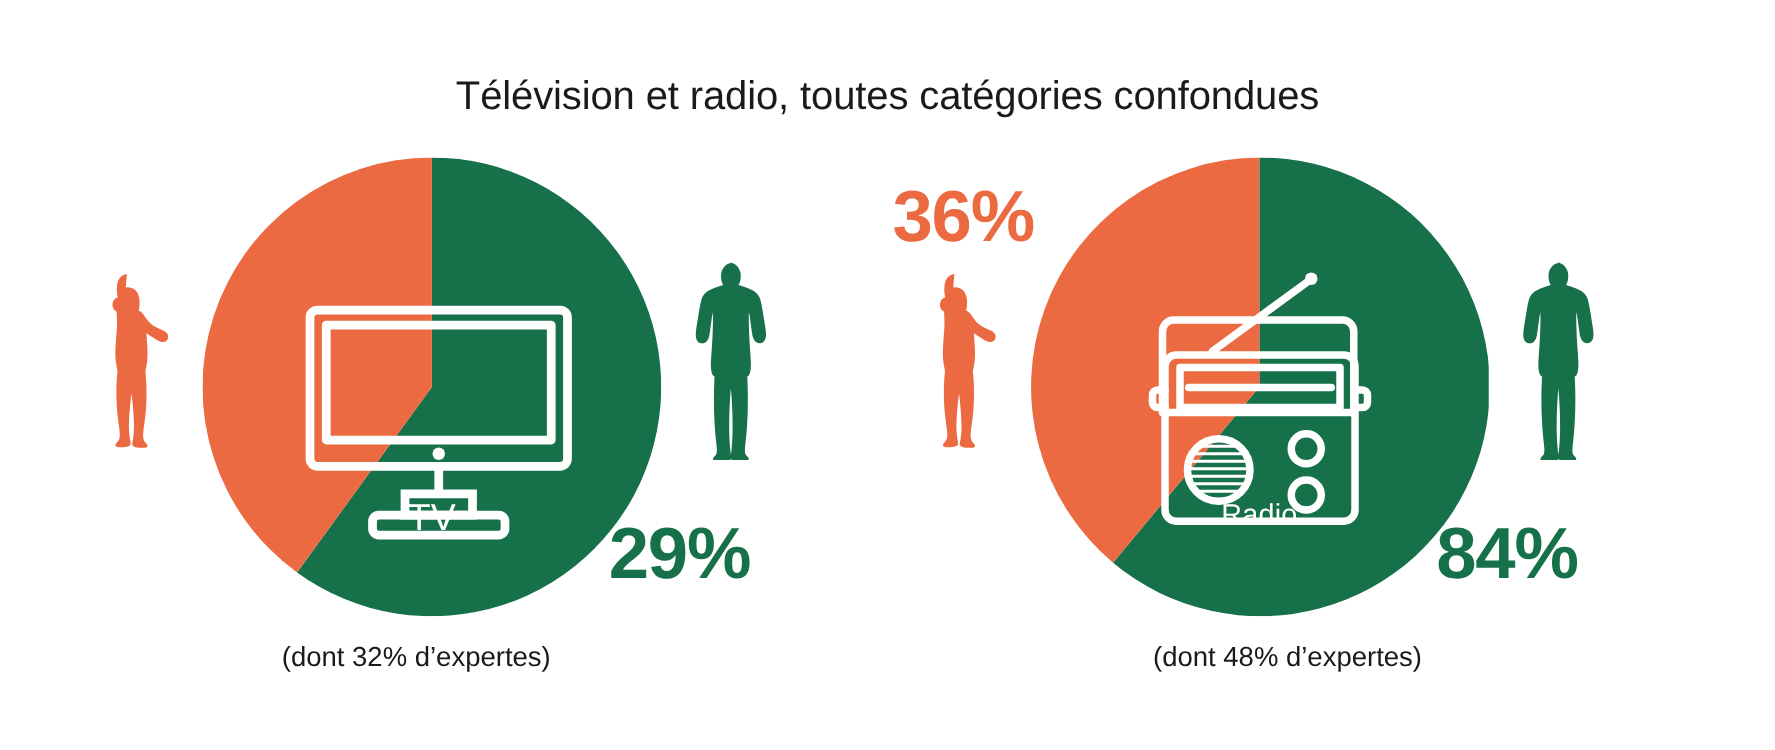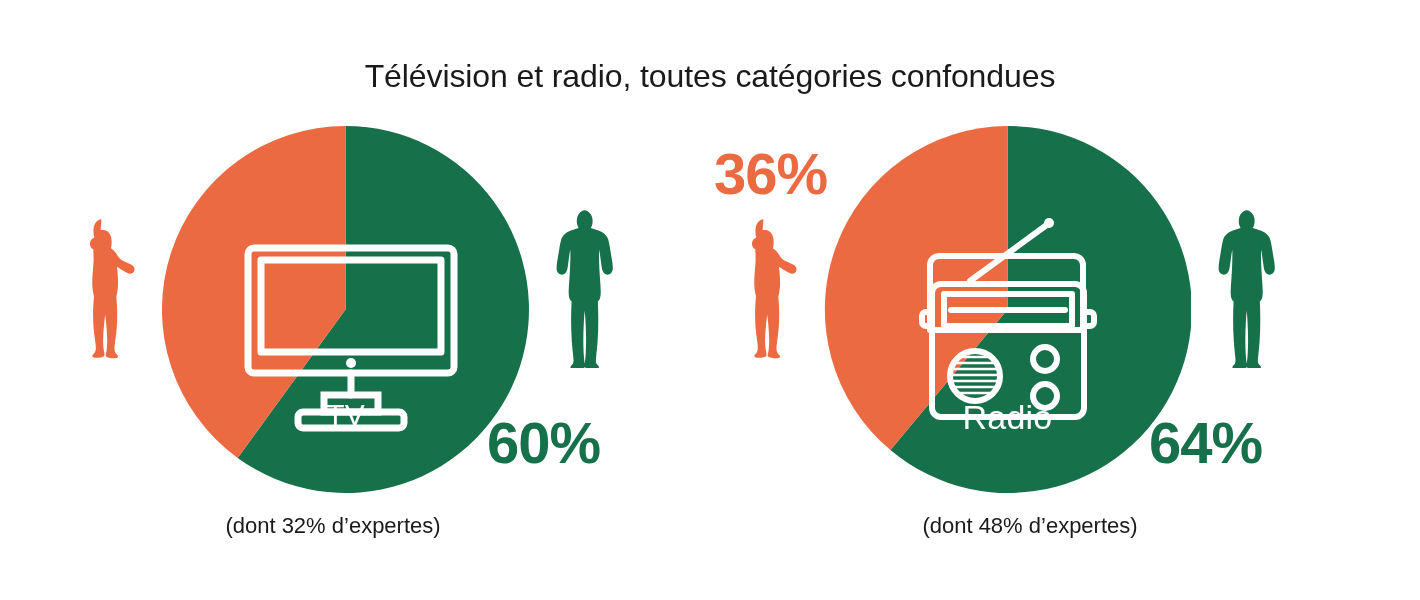--- a/index.html
+++ b/index.html
@@ -97,21 +97,21 @@
     position: absolute;
     left: 0;
     width: 367px;
     top: 272px;
     text-align: center;
     font-size: 30px;
     font-weight: 400;
     color: #ffffff;
     letter-spacing: 0.2px;
   }
-  .media-label.radio { top: 272px; font-size: 34px; }
+  .media-label.radio { top: 272px; font-size: 23px; }
 
   
   .caption {
     position: absolute;
     left: 0;
     width: 710px;
     top: 513px;
     text-align: center;
     font-size: 22px;
     font-weight: 400;
@@ -160,21 +160,21 @@
 
       <div class="media-label">TV</div>
     </div>
 
     <div class="sil sil-male">
       <svg viewBox="0 0 60 160" xmlns="http://www.w3.org/2000/svg">
         <path fill="#16704A" d="M30.4 2.1c-4.6 0-8.3 3.3-9.3 7.9-0.5 2.3-0.4 4.8 0.2 7 0.3 1.1 0.7 2.1 1.3 3-2.6 0.8-5.2 1.6-7.7 2.6-2.3 0.9-4.5 2-6.3 3.6-1.7 1.5-2.9 3.4-3.5 5.6-0.8 2.9-1.3 5.9-1.8 8.9-0.7 4.3-1.4 8.6-2.1 12.9-0.3 2-0.6 4.1-0.6 6.1 0 1.5 0.2 3.1 0.9 4.4 0.6 1.2 1.7 2.1 3 2.4 1.3 0.3 2.7 0.1 3.8-0.6 1.1-0.7 1.9-1.8 2.4-3 0.6-1.4 0.9-3 1.1-4.5 0.6-4.1 1.1-8.3 1.7-12.4 0.2-1.4 0.4-2.9 0.8-4.3 0.1 3.6 0.1 7.2 0 10.8-0.1 5.7-0.4 11.4-0.8 17.1-0.3 4.4-0.7 8.8-0.8 13.2-0.1 2.2 0 4.5 0.5 6.7 0.2 0.9 0.5 1.8 1 2.6 0.3 0.5 0.8 1 1.4 1.2-0.3 6-0.5 12-0.5 18 0 7.3 0.2 14.6 0.7 21.9 0.3 4.4 0.7 8.7 1.2 13.1 0.2 1.8 0.4 3.6 0.5 5.4 0 0.9 0 1.8-0.2 2.7-0.2 0.8-0.5 1.5-1 2.1-0.5 0.6-1.2 1.1-1.6 1.8-0.3 0.5-0.4 1.1-0.1 1.6 0.3 0.5 0.9 0.7 1.5 0.8 2.1 0.3 4.3 0.3 6.4 0.2 1.7-0.1 3.5-0.3 5-0.9 0.6-0.2 1.2-0.6 1.4-1.2 0.2-0.6 0.1-1.2 0-1.8-0.3-2.1-0.6-4.2-0.8-6.3-0.4-4-0.6-8.1-0.7-12.2-0.2-7.7 0-15.5 0.4-23.2 0.2-4.2 0.5-8.5 0.9-12.7 0.4 4.2 0.7 8.5 0.9 12.7 0.4 7.7 0.6 15.5 0.4 23.2-0.1 4.1-0.3 8.2-0.7 12.2-0.2 2.1-0.5 4.2-0.8 6.3-0.1 0.6-0.2 1.2 0 1.8 0.2 0.6 0.8 1 1.4 1.2 1.5 0.6 3.3 0.8 5 0.9 2.1 0.1 4.3 0.1 6.4-0.2 0.6-0.1 1.2-0.3 1.5-0.8 0.3-0.5 0.2-1.1-0.1-1.6-0.4-0.7-1.1-1.2-1.6-1.8-0.5-0.6-0.8-1.3-1-2.1-0.2-0.9-0.2-1.8-0.2-2.7 0.1-1.8 0.3-3.6 0.5-5.4 0.5-4.4 0.9-8.7 1.2-13.1 0.5-7.3 0.7-14.6 0.7-21.9 0-6-0.2-12-0.5-18 0.6-0.2 1.1-0.7 1.4-1.2 0.5-0.8 0.8-1.7 1-2.6 0.5-2.2 0.6-4.5 0.5-6.7-0.1-4.4-0.5-8.8-0.8-13.2-0.4-5.7-0.7-11.4-0.8-17.1-0.1-3.6-0.1-7.2 0-10.8 0.4 1.4 0.6 2.9 0.8 4.3 0.6 4.1 1.1 8.3 1.7 12.4 0.2 1.5 0.5 3.1 1.1 4.5 0.5 1.2 1.3 2.3 2.4 3 1.1 0.7 2.5 0.9 3.8 0.6 1.3-0.3 2.4-1.2 3-2.4 0.7-1.3 0.9-2.9 0.9-4.4 0-2-0.3-4.1-0.6-6.1-0.7-4.3-1.4-8.6-2.1-12.9-0.5-3-1-6-1.8-8.9-0.6-2.2-1.8-4.1-3.5-5.6-1.8-1.6-4-2.7-6.3-3.6-2.5-1-5.1-1.8-7.7-2.6 0.6-0.9 1-1.9 1.3-3 0.6-2.2 0.7-4.7 0.2-7-1-4.6-4.7-7.9-9.3-7.9z"></path>
       </svg>
     </div>
 
-    <div class="pct pct-right">60%</div>
+    <div class="pct pct-right">29%</div>
 
     <div class="caption tv">(dont 32% d’expertes)</div>
   </div>
 
   <div class="panel panel-radio">
 
     <div class="pct pct-left">36%</div>
 
     <div class="sil sil-female">
       <svg viewBox="0 0 62 148" xmlns="http://www.w3.org/2000/svg">
@@ -233,18 +233,18 @@
 
       <div class="media-label radio">Radio</div>
     </div>
 
     <div class="sil sil-male">
       <svg viewBox="0 0 60 160" xmlns="http://www.w3.org/2000/svg">
         <path fill="#16704A" d="M30.4 2.1c-4.6 0-8.3 3.3-9.3 7.9-0.5 2.3-0.4 4.8 0.2 7 0.3 1.1 0.7 2.1 1.3 3-2.6 0.8-5.2 1.6-7.7 2.6-2.3 0.9-4.5 2-6.3 3.6-1.7 1.5-2.9 3.4-3.5 5.6-0.8 2.9-1.3 5.9-1.8 8.9-0.7 4.3-1.4 8.6-2.1 12.9-0.3 2-0.6 4.1-0.6 6.1 0 1.5 0.2 3.1 0.9 4.4 0.6 1.2 1.7 2.1 3 2.4 1.3 0.3 2.7 0.1 3.8-0.6 1.1-0.7 1.9-1.8 2.4-3 0.6-1.4 0.9-3 1.1-4.5 0.6-4.1 1.1-8.3 1.7-12.4 0.2-1.4 0.4-2.9 0.8-4.3 0.1 3.6 0.1 7.2 0 10.8-0.1 5.7-0.4 11.4-0.8 17.1-0.3 4.4-0.7 8.8-0.8 13.2-0.1 2.2 0 4.5 0.5 6.7 0.2 0.9 0.5 1.8 1 2.6 0.3 0.5 0.8 1 1.4 1.2-0.3 6-0.5 12-0.5 18 0 7.3 0.2 14.6 0.7 21.9 0.3 4.4 0.7 8.7 1.2 13.1 0.2 1.8 0.4 3.6 0.5 5.4 0 0.9 0 1.8-0.2 2.7-0.2 0.8-0.5 1.5-1 2.1-0.5 0.6-1.2 1.1-1.6 1.8-0.3 0.5-0.4 1.1-0.1 1.6 0.3 0.5 0.9 0.7 1.5 0.8 2.1 0.3 4.3 0.3 6.4 0.2 1.7-0.1 3.5-0.3 5-0.9 0.6-0.2 1.2-0.6 1.4-1.2 0.2-0.6 0.1-1.2 0-1.8-0.3-2.1-0.6-4.2-0.8-6.3-0.4-4-0.6-8.1-0.7-12.2-0.2-7.7 0-15.5 0.4-23.2 0.2-4.2 0.5-8.5 0.9-12.7 0.4 4.2 0.7 8.5 0.9 12.7 0.4 7.7 0.6 15.5 0.4 23.2-0.1 4.1-0.3 8.2-0.7 12.2-0.2 2.1-0.5 4.2-0.8 6.3-0.1 0.6-0.2 1.2 0 1.8 0.2 0.6 0.8 1 1.4 1.2 1.5 0.6 3.3 0.8 5 0.9 2.1 0.1 4.3 0.1 6.4-0.2 0.6-0.1 1.2-0.3 1.5-0.8 0.3-0.5 0.2-1.1-0.1-1.6-0.4-0.7-1.1-1.2-1.6-1.8-0.5-0.6-0.8-1.3-1-2.1-0.2-0.9-0.2-1.8-0.2-2.7 0.1-1.8 0.3-3.6 0.5-5.4 0.5-4.4 0.9-8.7 1.2-13.1 0.5-7.3 0.7-14.6 0.7-21.9 0-6-0.2-12-0.5-18 0.6-0.2 1.1-0.7 1.4-1.2 0.5-0.8 0.8-1.7 1-2.6 0.5-2.2 0.6-4.5 0.5-6.7-0.1-4.4-0.5-8.8-0.8-13.2-0.4-5.7-0.7-11.4-0.8-17.1-0.1-3.6-0.1-7.2 0-10.8 0.4 1.4 0.6 2.9 0.8 4.3 0.6 4.1 1.1 8.3 1.7 12.4 0.2 1.5 0.5 3.1 1.1 4.5 0.5 1.2 1.3 2.3 2.4 3 1.1 0.7 2.5 0.9 3.8 0.6 1.3-0.3 2.4-1.2 3-2.4 0.7-1.3 0.9-2.9 0.9-4.4 0-2-0.3-4.1-0.6-6.1-0.7-4.3-1.4-8.6-2.1-12.9-0.5-3-1-6-1.8-8.9-0.6-2.2-1.8-4.1-3.5-5.6-1.8-1.6-4-2.7-6.3-3.6-2.5-1-5.1-1.8-7.7-2.6 0.6-0.9 1-1.9 1.3-3 0.6-2.2 0.7-4.7 0.2-7-1-4.6-4.7-7.9-9.3-7.9z"></path>
       </svg>
     </div>
 
-    <div class="pct pct-right">64%</div>
+    <div class="pct pct-right">84%</div>
 
     <div class="caption radio">(dont 48% d’expertes)</div>
   </div>
 
 </div>
 
 </body></html>

